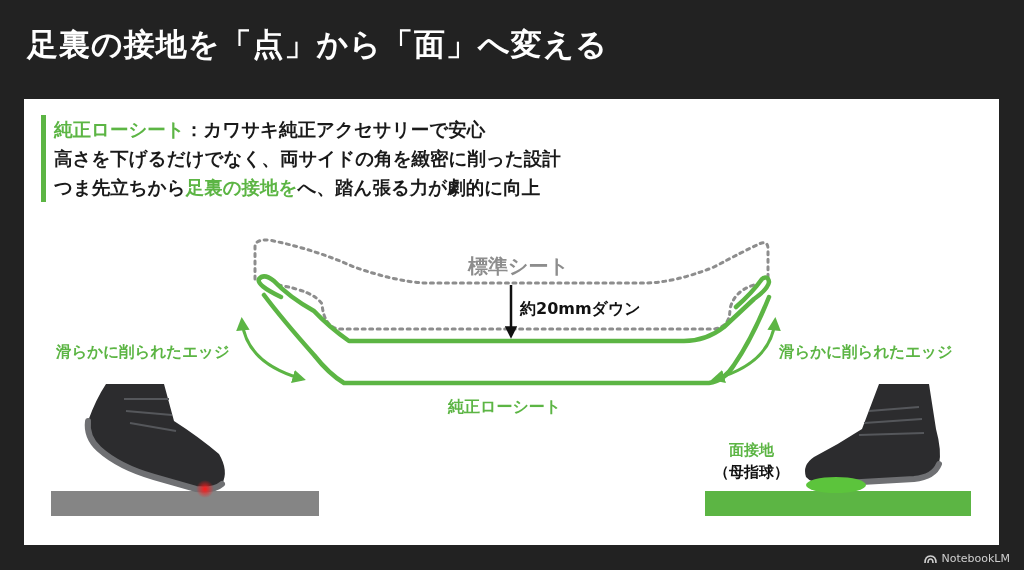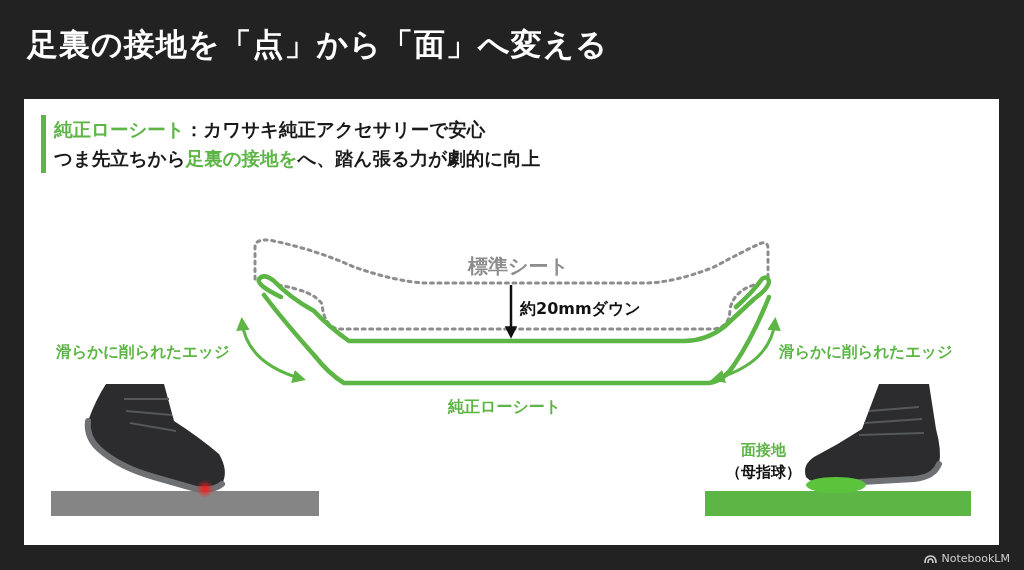--- a/index.html
+++ b/index.html
@@ -30,40 +30,41 @@
     }
     .green { color: #5cb544; }
     svg.diagram { position: absolute; left: 0; top: 0; }
     .lbl { position: absolute; font-weight: bold; white-space: nowrap; }
     .lbl-std { left: 444px; top: 154px; font-size: 20px; color: #8d8d8d; }
     .lbl-down { left: 496px; top: 200px; font-size: 16px; color: #111; }
     .lbl-low { left: 424px; top: 298px; font-size: 16px; color: #5cb544; }
     .lbl-edge-l { left: 32px; top: 243px; font-size: 15.5px; color: #5cb544; }
     .lbl-edge-r { left: 755px; top: 243px; font-size: 15.5px; color: #5cb544; }
     .lbl-point { left: 210px; top: 340px; font-size: 15px; color: #111; text-align: center; line-height: 22px; }
-    .lbl-surface { left: 690px; top: 340px; font-size: 15px; text-align: center; line-height: 22px; margin-left: 12px; }
+    .lbl-surface { left: 690px; top: 340px; font-size: 15px; text-align: center; line-height: 22px; }
     .lbl-surface .t1 { color: #5cb544; display: block; }
     .lbl-surface .t2 { color: #111; display: block; }
     .lbl-point .t1, .lbl-point .t2 { display: block; }
     .watermark {
       position: absolute; right: 14px; bottom: 5px;
       font-size: 11px; color: #cfcfcf; display: flex; align-items: center; gap: 5px;
     }
   </style>
 </head>
 <body>
 
 <div class="slide-title">足裏の接地を「点」から「面」へ変える</div>
 
 <div class="card">
 
   <div class="bullets">
     <div class="bullet-line">
       <span class="green">純正ローシート</span><span>：カワサキ純正アクセサリーで安心</span>
     </div>
+    <div class="bullet-line">高さを下げるだけでなく、両サイドの角を緻密に削った設計</div>
     <div class="bullet-line">
       <span>つま先立ちから</span><span class="green">足裏の接地を</span><span>へ、踏ん張る力が劇的に向上</span>
     </div>
   </div>
 
   <svg class="diagram" width="975" height="446" viewBox="0 0 975 446">
     <defs>
       <marker id="ahG" viewBox="0 0 10 10" refX="7" refY="5" markerWidth="4.5" markerHeight="4.5" orient="auto-start-reverse">
         <path d="M0,0 L10,5 L0,10 z" fill="#5cb544"></path>
       </marker>

